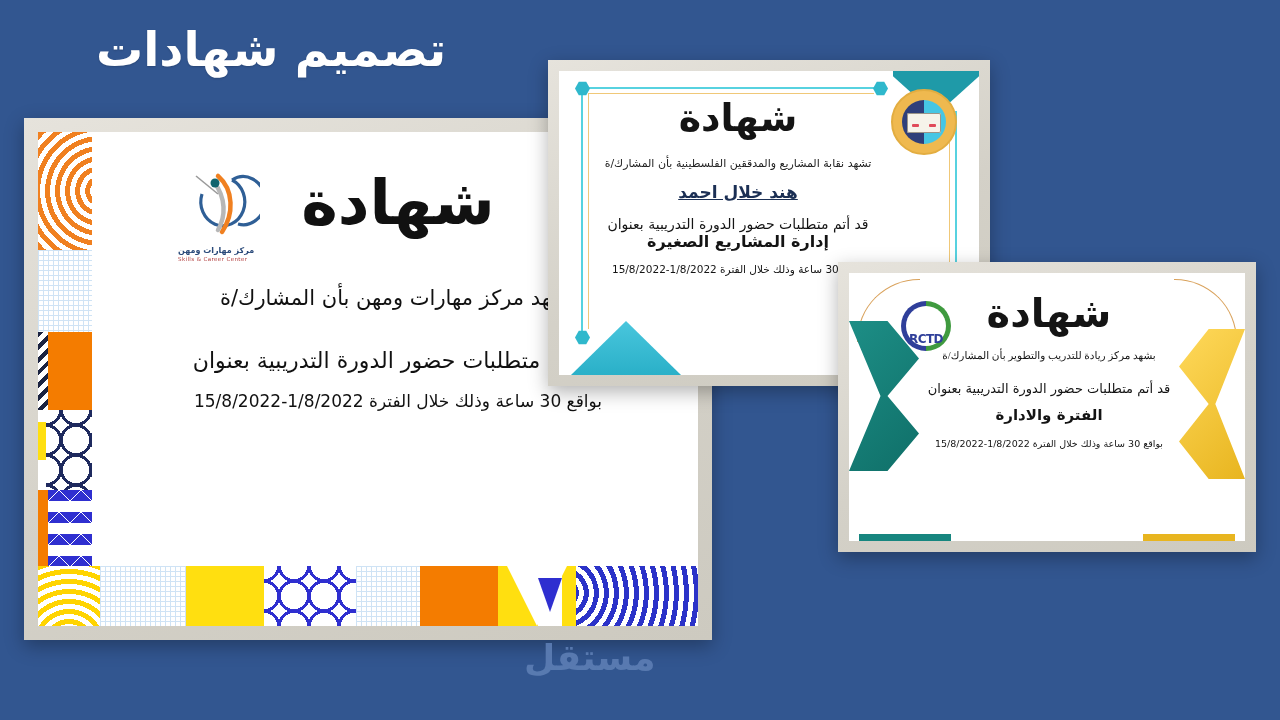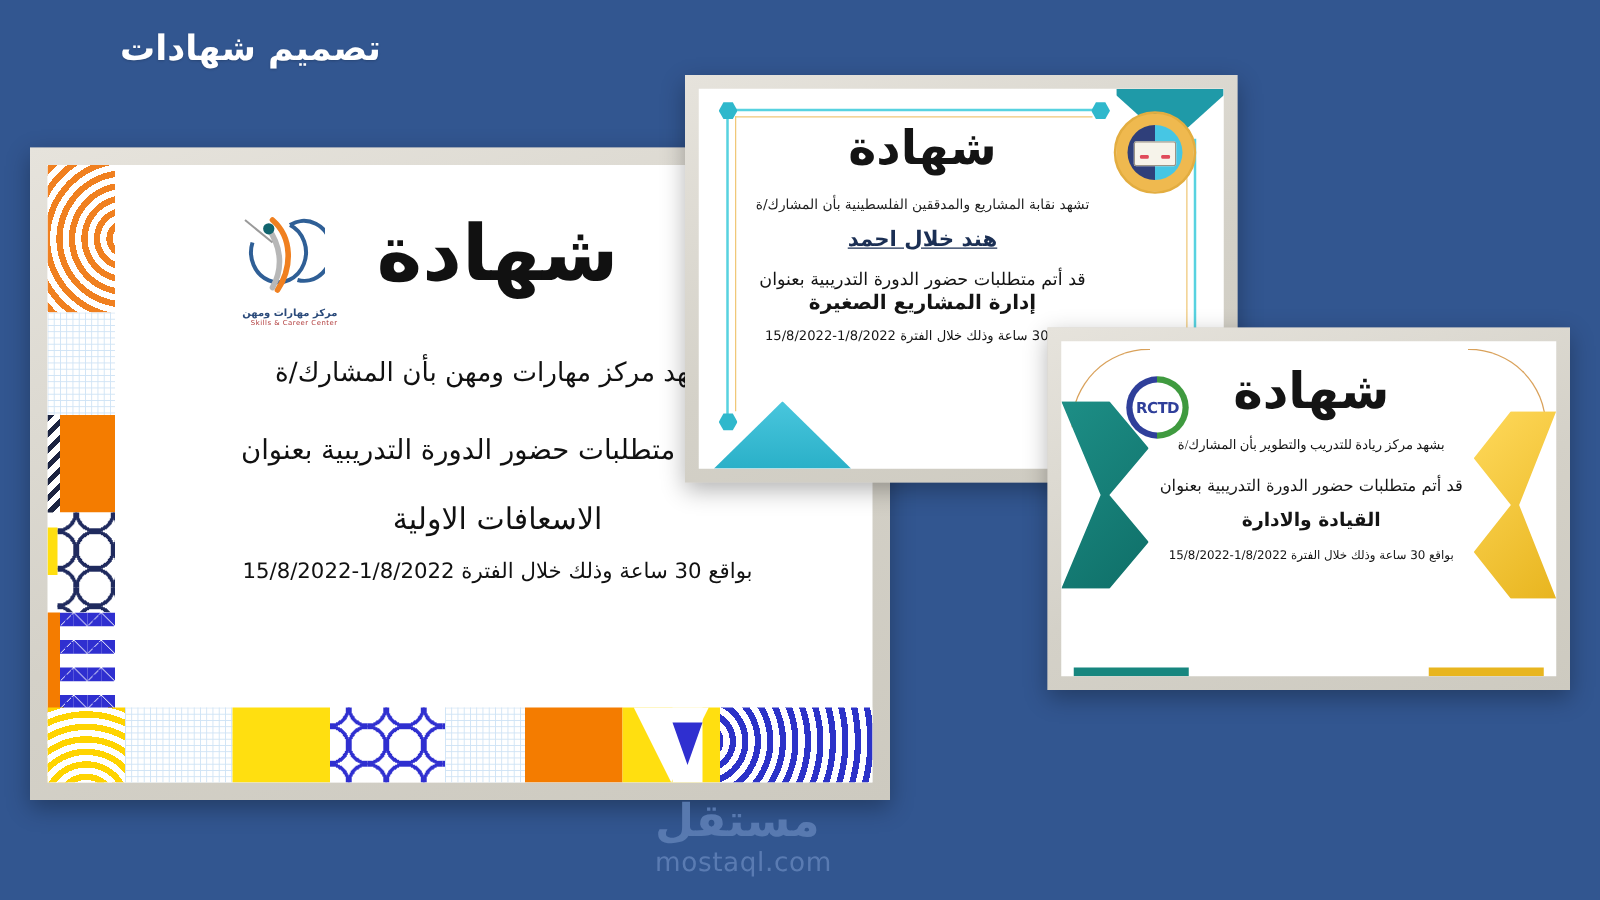--- a/index.html
+++ b/index.html
@@ -5,21 +5,21 @@
   html,body{margin:0;padding:0;}
   body{
     width:1280px;height:720px;overflow:hidden;
     background:#325690;
     font-family:"DejaVu Sans","Liberation Sans",sans-serif;
     position:relative;
   }
   
   .page-title{
     position:absolute;left:96px;top:22px;
-    color:#ffffff;font-size:28px;font-weight:bold;
+    color:#ffffff;font-size:47px;font-weight:bold;
     letter-spacing:1px;direction:rtl;
     text-shadow:0 1px 2px rgba(0,0,0,.18);
     font-family:"DejaVu Sans","Liberation Sans",sans-serif;
   }
   
   .watermark{
     position:absolute;left:524px;top:640px;width:232px;
     text-align:left;color:#5d7eb4;
   }
   .watermark .wm-ar{font-size:36px;font-weight:bold;direction:rtl;line-height:1;opacity:.9;}
@@ -111,21 +111,21 @@
   .tri-blue{
     background:#ffffff;
   }
   .tri-blue::after{
     content:"";position:absolute;left:0;top:12px;
     width:0;height:0;border-left:12px solid transparent;border-right:12px solid transparent;
     border-top:34px solid #2f2fd0;border-bottom:0;
   }
 
   
-  .c1-logo{position:absolute;left:140px;top:36px;width:92px;text-align:right;}
+  .c1-logo{position:absolute;left:140px;top:36px;width:92px;text-align:left;}
   .c1-logo .mark{width:72px;height:76px;margin:0 auto;position:relative;}
   .c1-logo .lname{font-size:8px;color:#2a4a7a;font-weight:bold;direction:rtl;margin-top:2px;}
   .c1-logo .lname2{font-size:5.5px;color:#b03a3a;letter-spacing:.4px;margin-top:1px;}
 
   
   .c1-body{
     position:absolute;left:60px;right:0;top:22px;bottom:62px;
     direction:rtl;text-align:center;color:#111;
   }
   .c1-title{font-size:62px;font-weight:bold;margin-top:18px;line-height:1;}
@@ -212,21 +212,21 @@
   }
   .c3-bar-teal{position:absolute;left:10px;bottom:0;width:92px;height:7px;background:#17867f;}
   .c3-bar-gold{position:absolute;right:10px;bottom:0;width:92px;height:7px;background:#e8b51f;}
   .c3-logo{
     position:absolute;left:52px;top:28px;width:50px;height:50px;border-radius:50%;
     background:conic-gradient(#3f9a3f 0 50%,#2f3f9a 50% 100%);
     box-sizing:border-box;
   }
   .c3-logo .ring{
     position:absolute;left:5px;top:5px;right:5px;bottom:5px;border-radius:50%;
-    background:#ffffff;display:flex;align-items:center;justify-content:center;
+    background:#ffffff;display:flex;align-items:flex-end;justify-content:center;
   }
   .c3-logo .txt{font-size:12px;font-weight:bold;color:#2f3f9a;letter-spacing:-.5px;}
   .c3-body{
     position:absolute;left:70px;right:66px;top:14px;
     direction:rtl;text-align:center;color:#141414;
   }
   .c3-title{font-size:40px;font-weight:bold;line-height:1;margin-top:6px;}
   .c3-line1{font-size:10.5px;margin-top:16px;font-family:Liberation Serif, serif;}
   .c3-name{font-size:15px;margin-top:18px;color:#f2c94c;letter-spacing:2px;}
   .c3-line2{font-size:13px;margin-top:20px;}
@@ -278,21 +278,20 @@
         </svg>
       </div>
       <div class="lname">مركز مهارات ومهن</div>
       <div class="lname2">Skills &amp; Career Center</div>
     </div>
 
     <div class="c1-body">
       <div class="c1-title">شهادة</div>
       <div class="c1-line1">يشهد مركز مهارات ومهن بأن المشارك/ة</div>
       <div class="c1-line2">قد أتم متطلبات حضور الدورة التدريبية بعنوان</div>
-      <div class="c1-course">الاسعافات الاولية</div>
       <div class="c1-dates">بواقع 30 ساعة وذلك خلال الفترة 1/8/2022-15/8/2022</div>
     </div>
   </div>
 </div>
 
 <div class="cert" id="cert2">
   <div class="matte"></div>
   <div class="paper">
     <div class="c2-lineT"></div>
     <div class="c2-lineL"></div>
@@ -335,22 +334,21 @@
     <div class="c3-logo">
       <div class="ring">
         <span class="txt">RCTD</span>
       </div>
     </div>
 
     <div class="c3-body">
       <div class="c3-title">شهادة</div>
       <div class="c3-line1">بشهد مركز ريادة للتدريب والتطوير بأن المشارك/ة</div>
       <div class="c3-line2">قد أتم متطلبات حضور الدورة التدريبية بعنوان</div>
-      <div class="c3-course">القيادة والادارة</div>
+      <div class="c3-course">الفترة والادارة</div>
       <div class="c3-dates">بواقع 30 ساعة وذلك خلال الفترة 1/8/2022-15/8/2022</div>
     </div>
   </div>
 </div>
 
 <div class="watermark">
   <div class="wm-ar">مستقل</div>
-  <div class="wm-en">mostaql.com</div>
 </div>
 
 </body></html>

